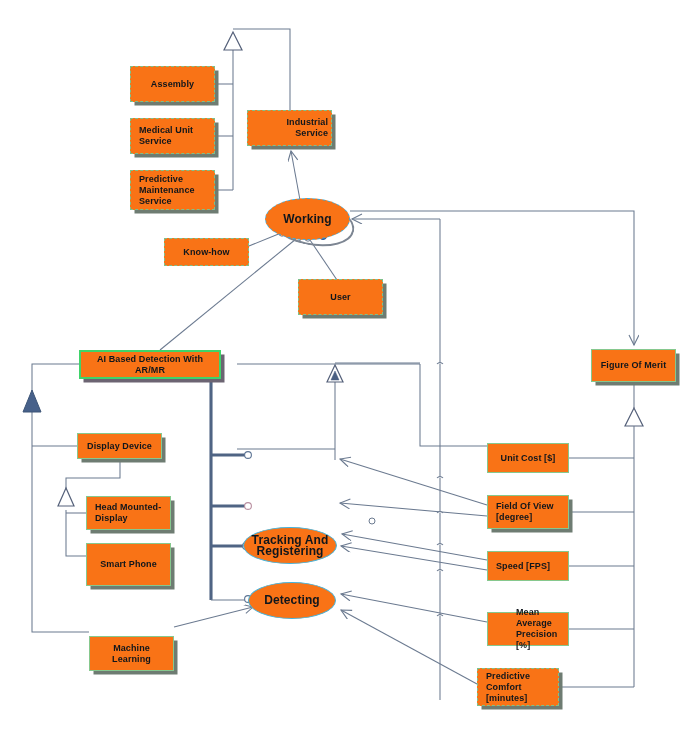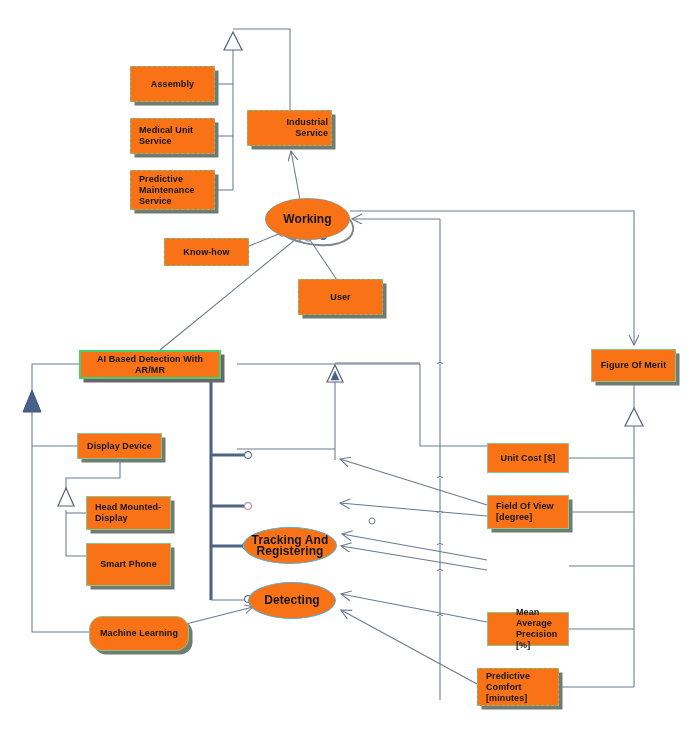--- a/index.html
+++ b/index.html
@@ -201,21 +201,21 @@
   </div>
 
   <div class="node rect shadow" style="left:86px;top:496px;width:85px;height:34px;justify-content:flex-start;">
     <span class="lbl" style="text-align:left;padding-left:8px;">Head Mounted-Display</span>
   </div>
 
   <div class="node rect shadow" style="left:86px;top:543px;width:85px;height:43px;">
     <span class="lbl">Smart Phone</span>
   </div>
 
-  <div class="node rect shadow" style="left:89px;top:616px;width:100px;height:35px;border-radius:13px;">
+  <div class="node rect shadow" style="left:89px;top:636px;width:85px;height:35px;">
     <span class="lbl">Machine Learning</span>
   </div>
 
 
 
   <div class="node ell" style="left:243px;top:527px;width:94px;height:37px;">
     <span class="lbl">Tracking And Registering</span>
   </div>
 
   <div class="node ell" style="left:248px;top:582px;width:88px;height:37px;">
@@ -223,20 +223,23 @@
   </div>
 
   <div class="node rect" style="left:487px;top:443px;width:82px;height:30px;">
     <span class="lbl">Unit Cost [$]</span>
   </div>
 
   <div class="node rect shadow" style="left:487px;top:495px;width:82px;height:34px;justify-content:center;">
     <span class="lbl" style="text-align:left;padding-left:8px;">Field Of View [degree]</span>
   </div>
 
+  <div class="node rect" style="left:487px;top:551px;width:82px;height:30px;justify-content:flex-start;">
+    <span class="lbl" style="text-align:left;padding-left:8px;">Speed [FPS]</span>
+  </div>
 
   <div class="node rect" style="left:487px;top:612px;width:82px;height:34px;justify-content:flex-start;">
     <span class="lbl" style="text-align:left;padding-left:8px;margin-left:20px;">Mean Average Precision [%]</span>
   </div>
 
   <div class="node rect dashed shadow" style="left:477px;top:668px;width:82px;height:38px;justify-content:flex-start;">
     <span class="lbl" style="text-align:left;padding-left:8px;">Predictive Comfort [minutes]</span>
   </div>
 
 </div>

